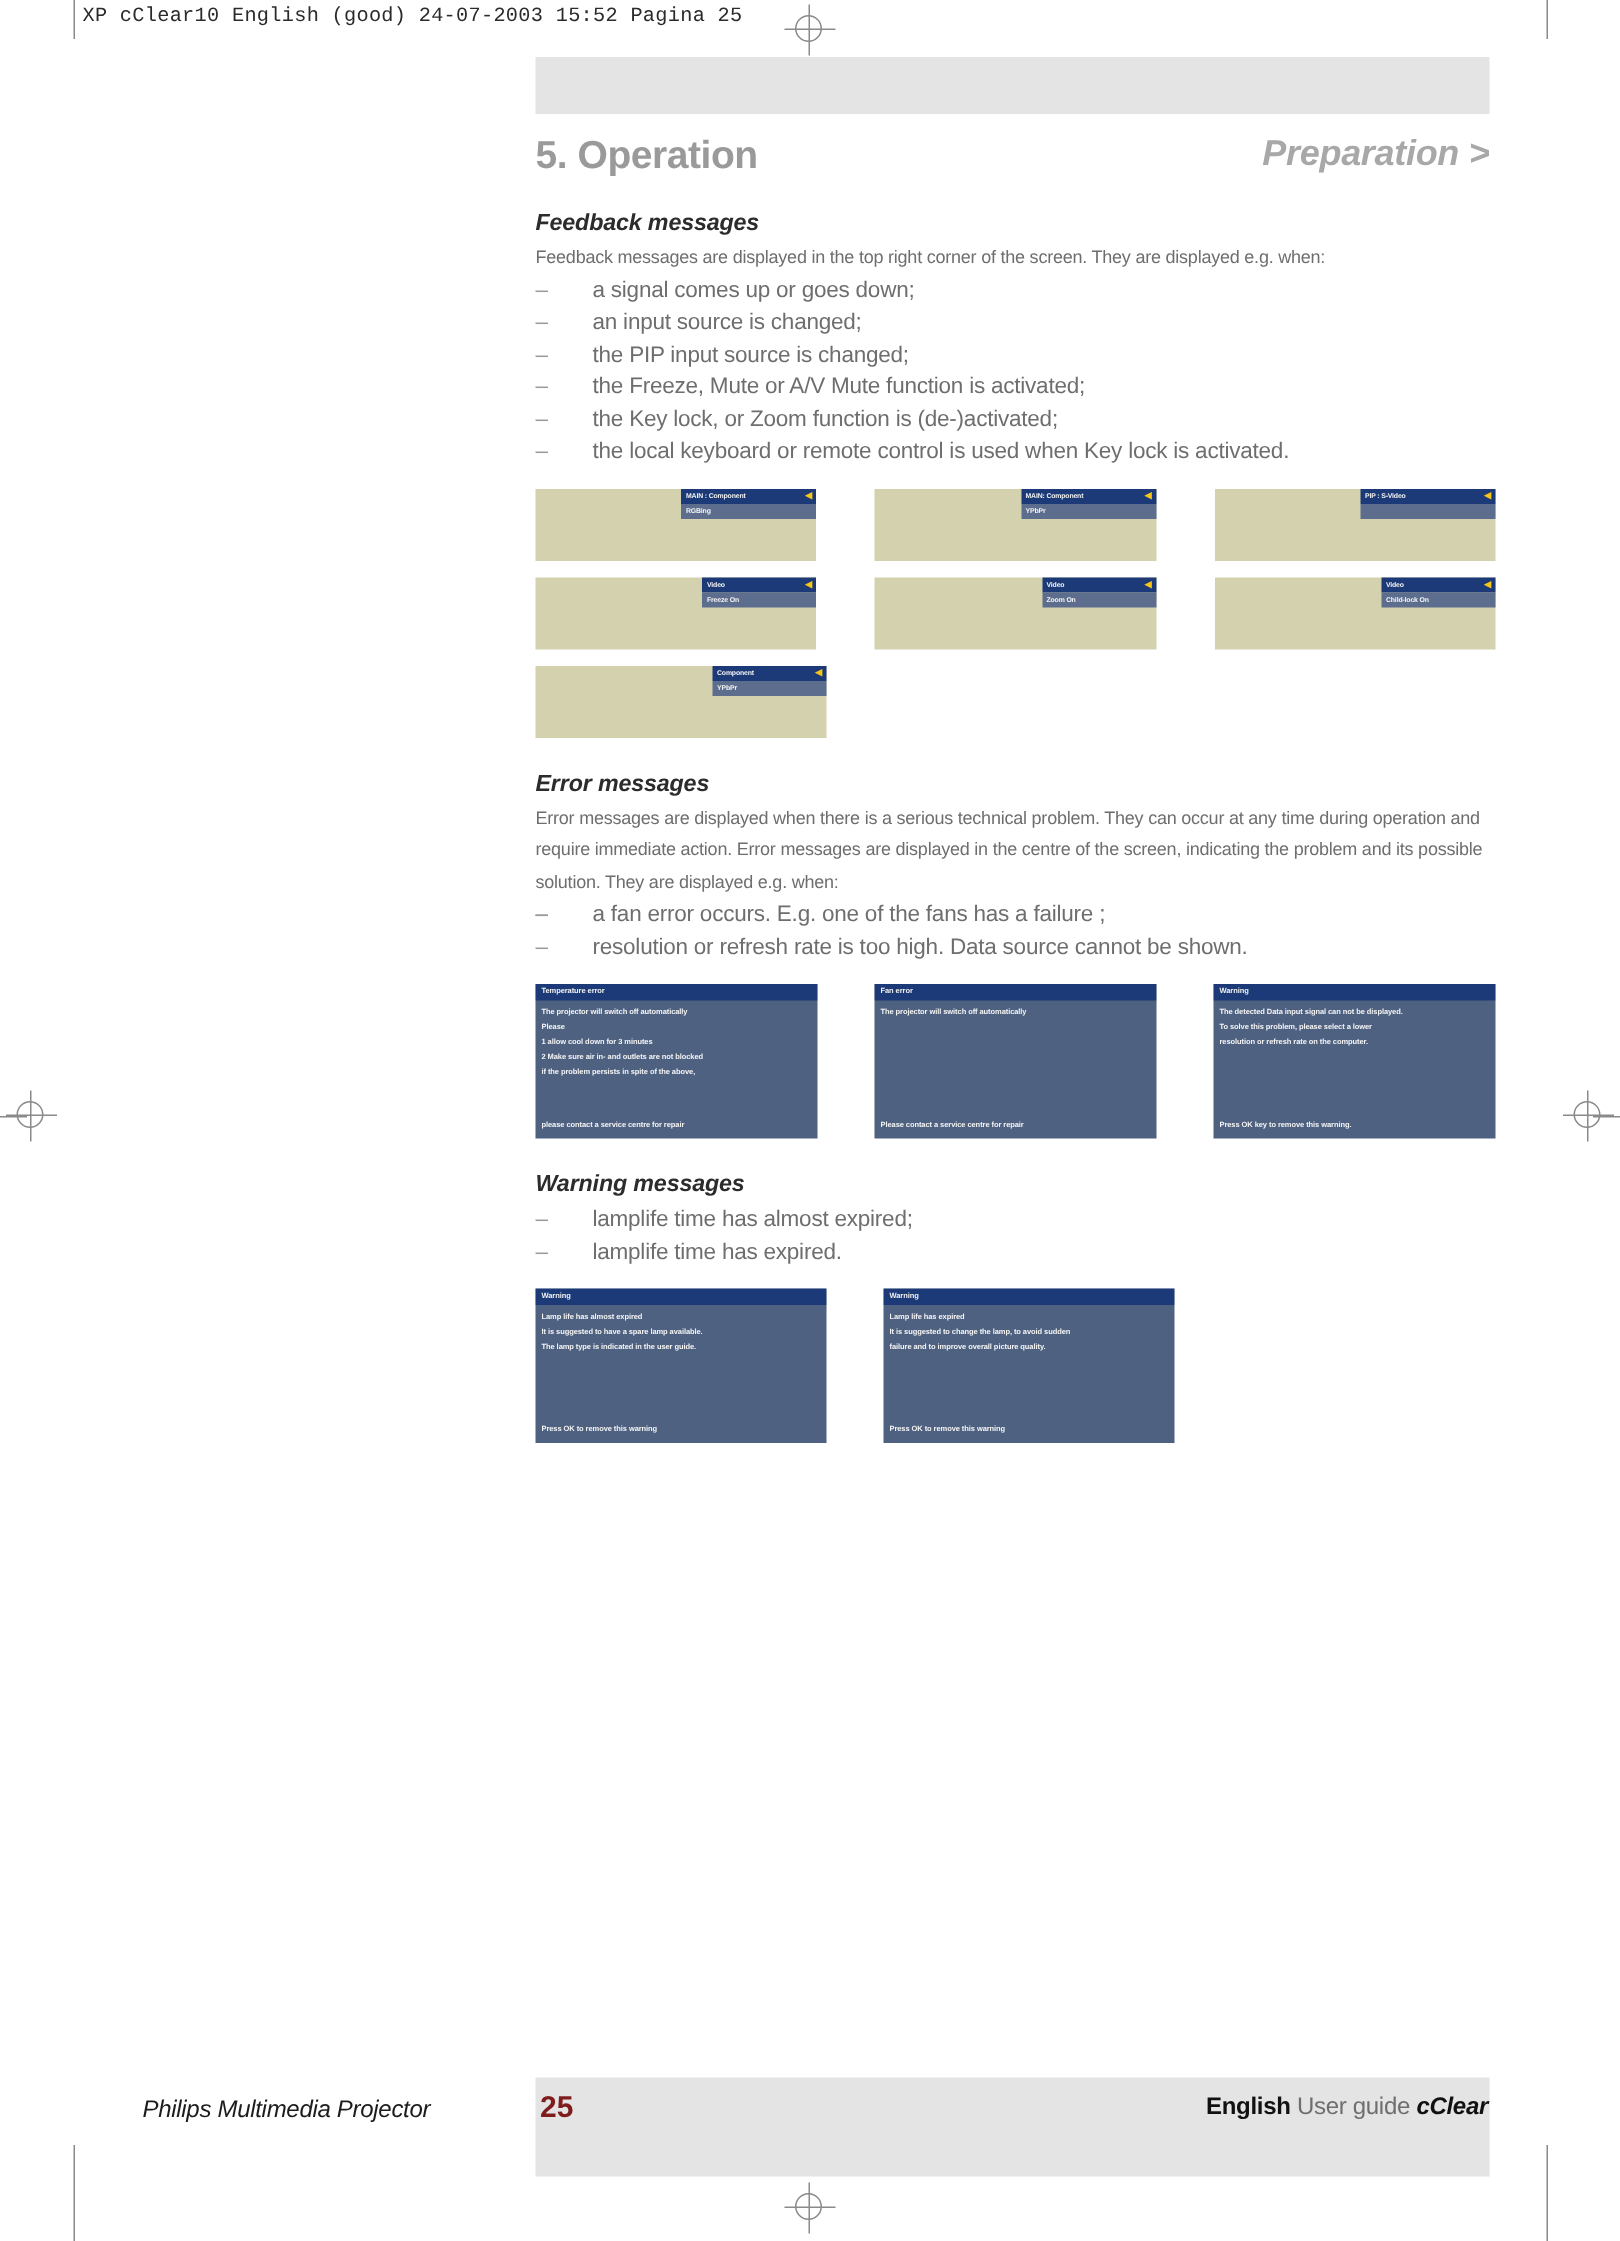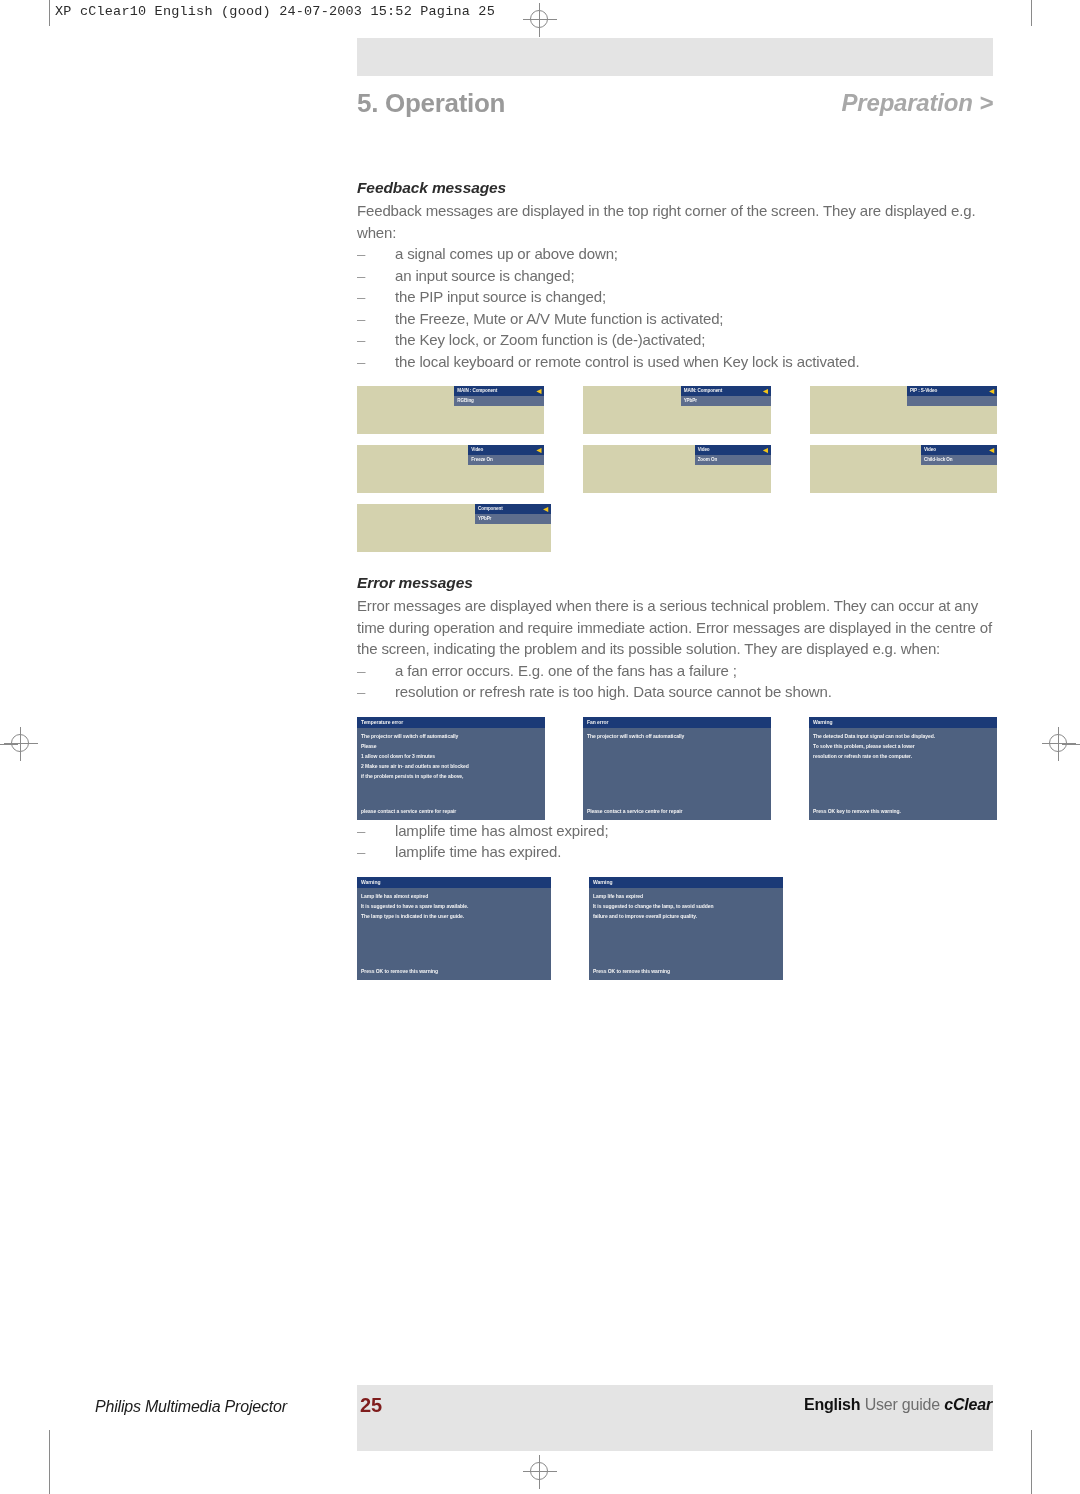--- a/index.html
+++ b/index.html
@@ -107,33 +107,32 @@
     letter-spacing: -0.2px;
     white-space: nowrap;
   }
 
   
   .content {
     position: absolute;
     left: 357px;
     top: 140px;
     width: 640px;
-    margin-top: 39px;
   }
   h3.sec {
     margin: 0 0 3px 0;
     font-size: 15.5px;
     font-style: italic;
     font-weight: bold;
     color: #2c2c2c;
     letter-spacing: -0.1px;
   }
   p.para {
     margin: 0;
-    font-size: 15px;
+    font-size: 12px;
     line-height: 21.5px;
     color: #6e6e6e;
     letter-spacing: -0.15px;
   }
   ul.dashlist {
     margin: 0;
     padding: 0;
     list-style: none;
   }
   ul.dashlist li {
@@ -325,21 +324,21 @@
 <div class="chapter-head">
   <div class="chapter-title">5. Operation</div>
   <div class="chapter-crumb">Preparation &gt;</div>
 </div>
 
 <div class="content">
 
   <h3 class="sec">Feedback messages</h3>
   <p class="para">Feedback messages are displayed in the top right corner of the screen. They are displayed e.g. when:</p>
   <ul class="dashlist">
-    <li><span class="dash">–</span><span>a signal comes up or above down;</span></li>
+    <li><span class="dash">–</span><span>a signal comes up or goes down;</span></li>
     <li><span class="dash">–</span><span>an input source is changed;</span></li>
     <li><span class="dash">–</span><span>the PIP input source is changed;</span></li>
     <li><span class="dash">–</span><span>the Freeze, Mute or A/V Mute function is activated;</span></li>
     <li><span class="dash">–</span><span>the Key lock, or Zoom function is (de-)activated;</span></li>
     <li><span class="dash">–</span><span>the local keyboard or remote control is used when Key lock is activated.</span></li>
   </ul>
 
   <div class="osd-grid">
     <div class="osd-row">
       <div class="osd-shot">
@@ -447,20 +446,21 @@
       <div class="msg-title">Warning</div>
       <div class="msg-lines">
         <div>The detected Data input signal can not be displayed.</div>
         <div>To solve this problem, please select a lower</div>
         <div>resolution or refresh rate on the computer.</div>
       </div>
       <div class="msg-foot">Press OK key to remove this warning.</div>
     </div>
   </div>
 
+  <h3 class="sec" style="margin-top:22px;">Warning messages</h3>
   <ul class="dashlist">
     <li><span class="dash">–</span><span>lamplife time has almost expired;</span></li>
     <li><span class="dash">–</span><span>lamplife time has expired.</span></li>
   </ul>
 
   <div class="msg-row">
     <div class="msg-box">
       <div class="msg-title">Warning</div>
       <div class="msg-lines">
         <div>Lamp life has almost expired</div>

